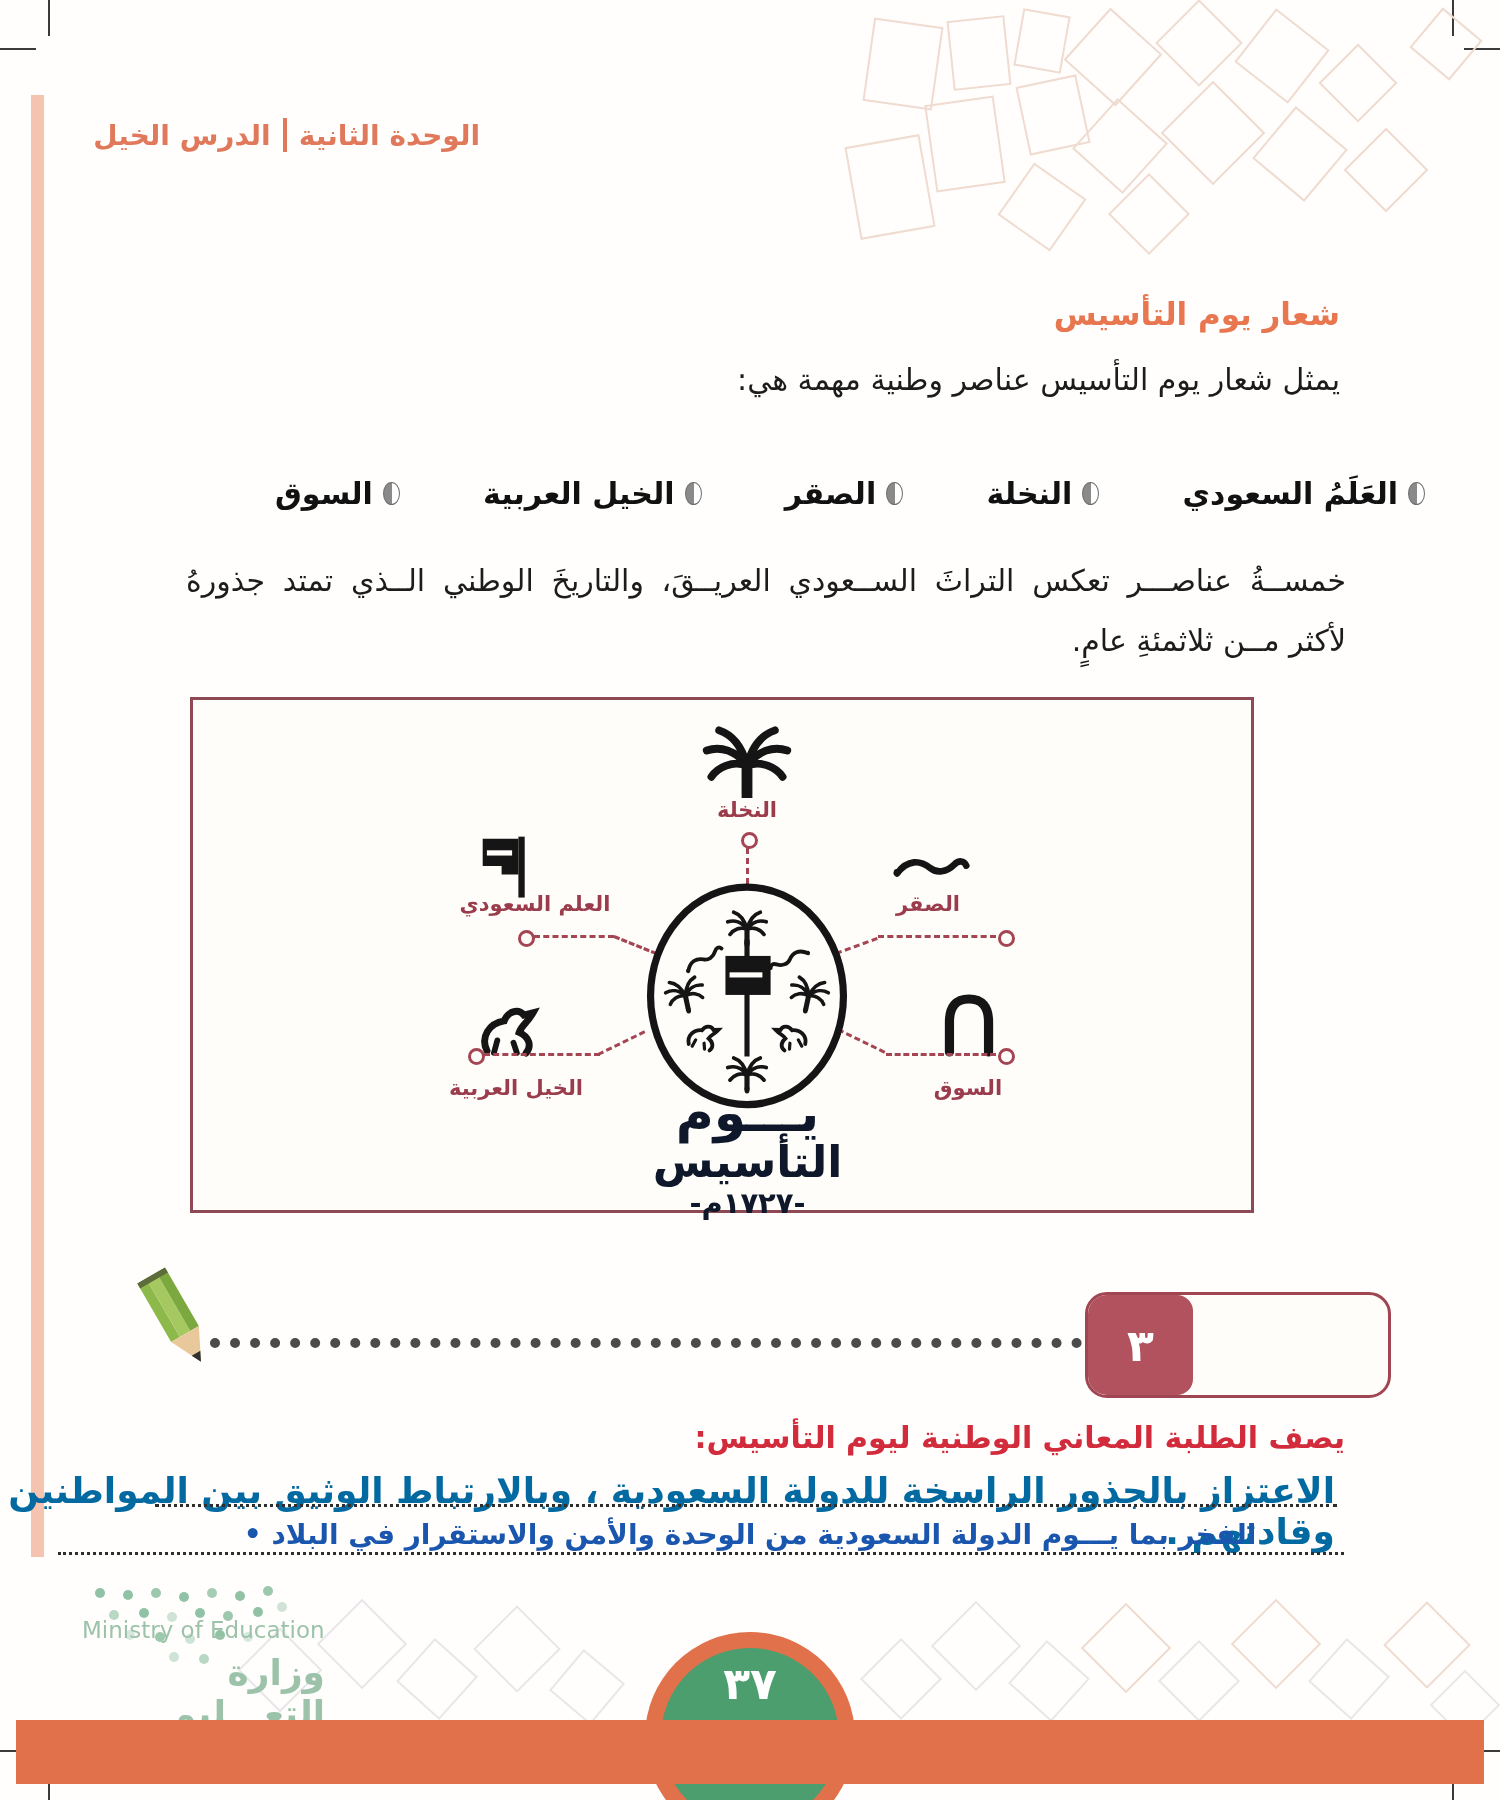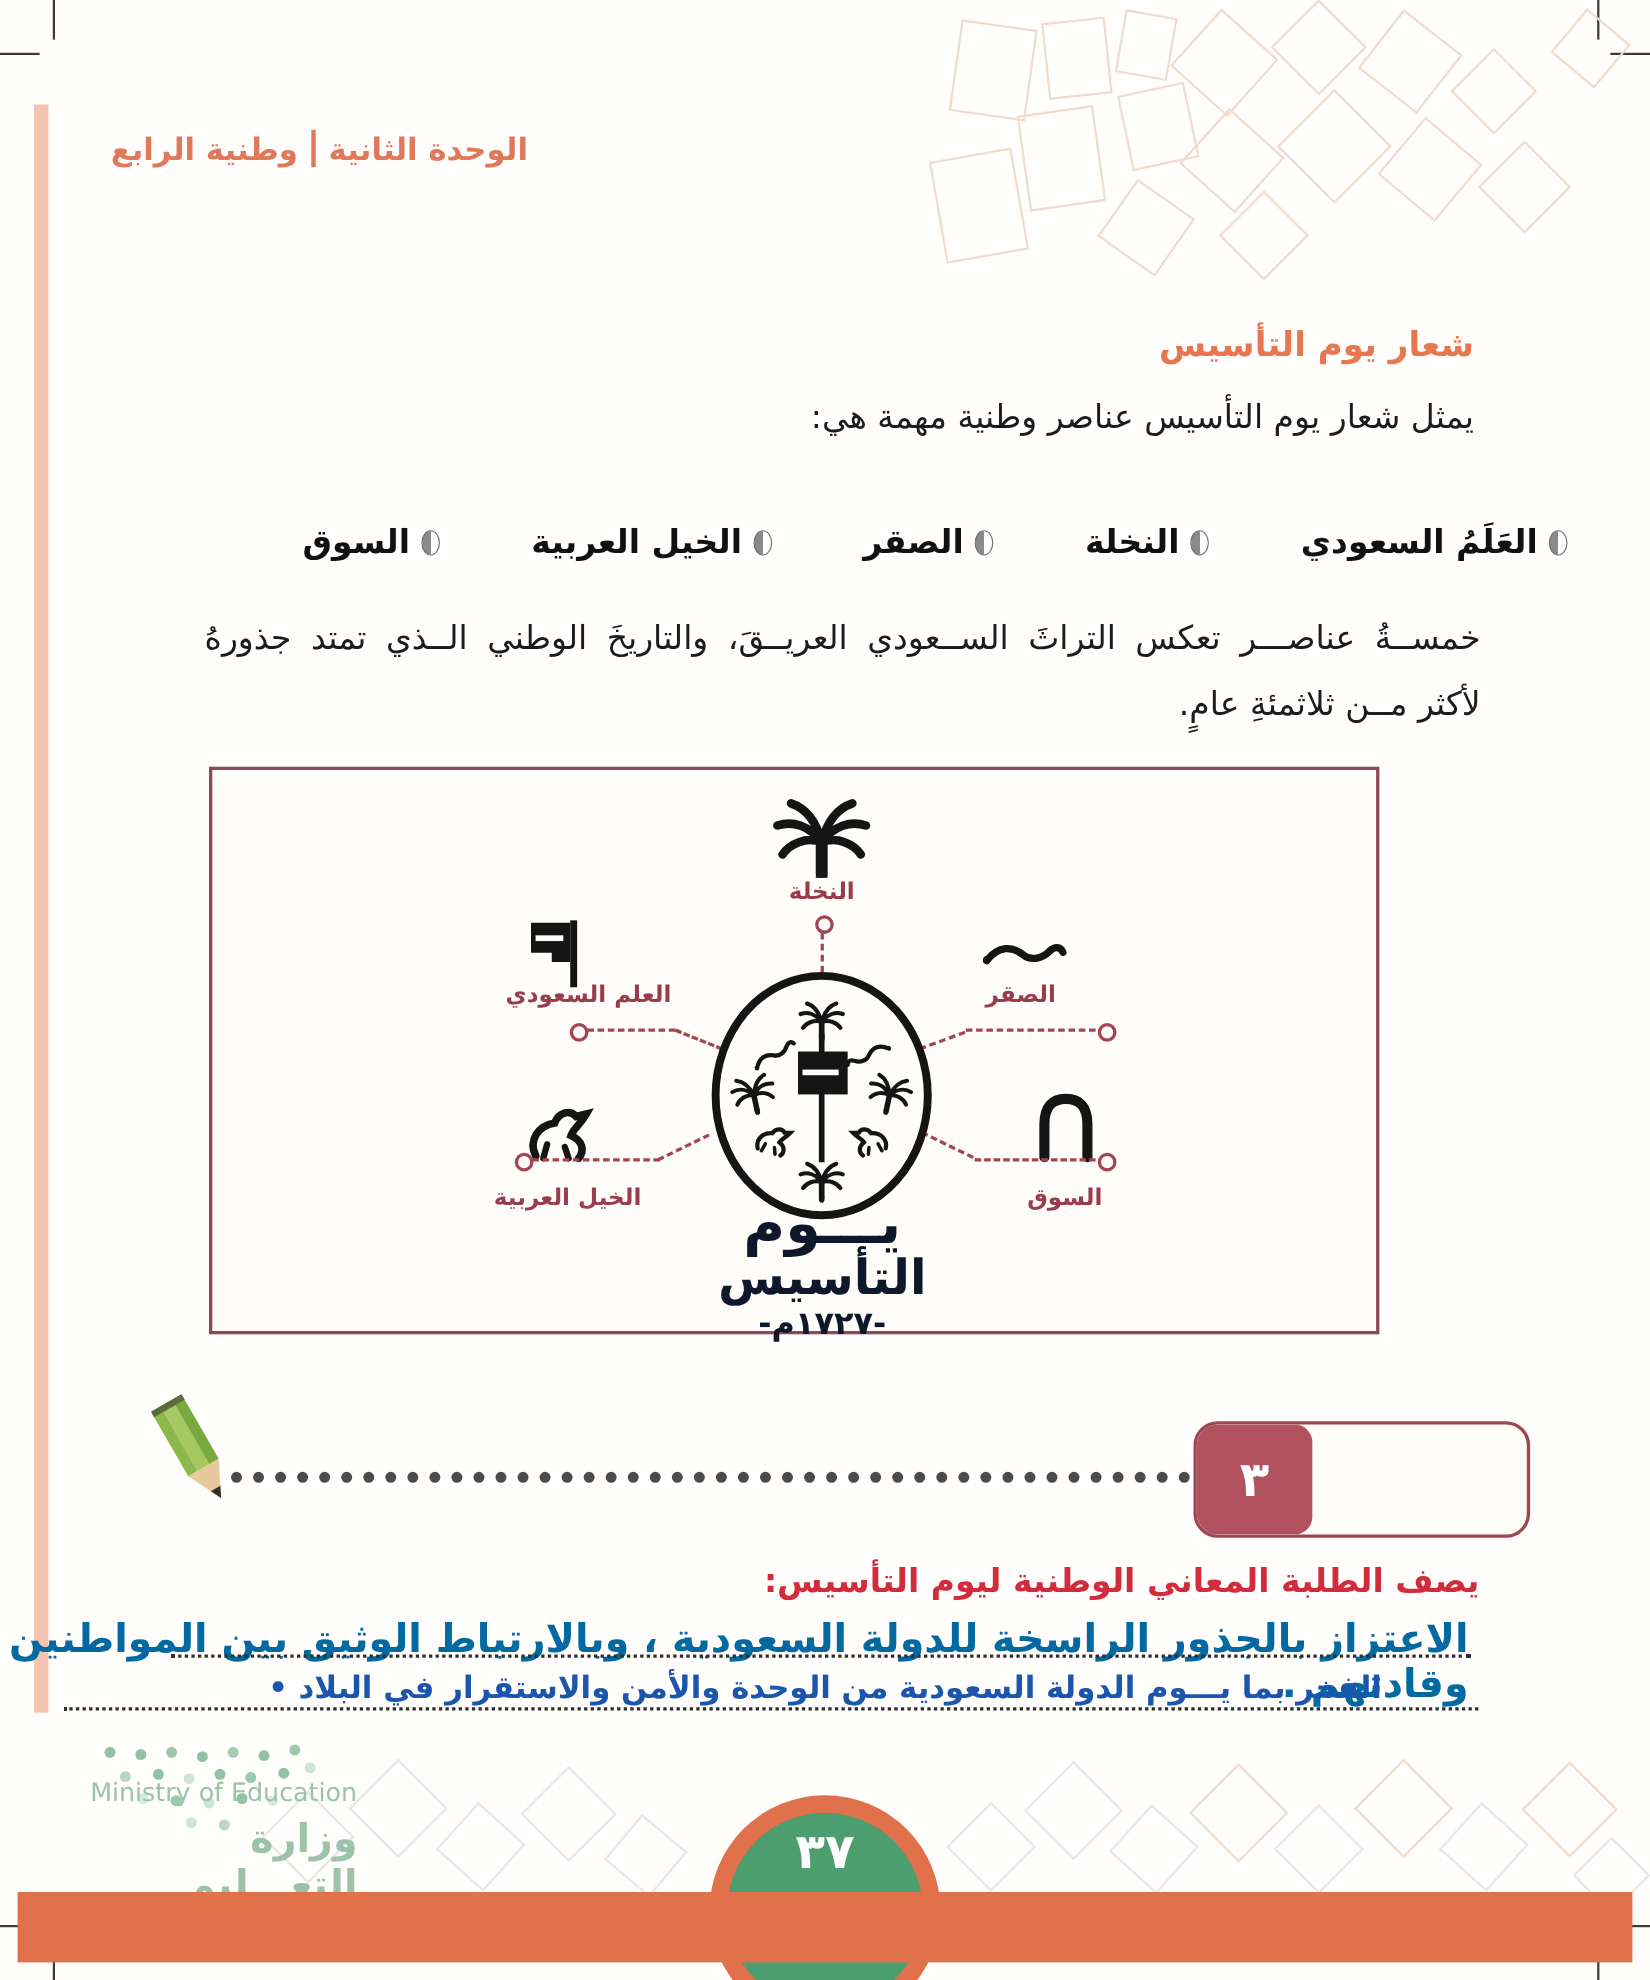--- a/index.html
+++ b/index.html
@@ -138,21 +138,21 @@
     <div class="sq" style="left:1176px;top:96px;width:70px;height:70px;transform:rotate(45deg);"></div>
     <div class="sq" style="left:1266px;top:120px;width:64px;height:64px;transform:rotate(40deg);"></div>
     <div class="sq" style="left:1356px;top:140px;width:56px;height:56px;transform:rotate(45deg);"></div>
     <div class="sq" style="left:1010px;top:175px;width:60px;height:60px;transform:rotate(35deg);"></div>
     <div class="sq" style="left:1120px;top:185px;width:54px;height:54px;transform:rotate(45deg);"></div>
   </div>
 
   <div class="header">
     <span>الوحدة الثانية</span>
     <span class="bar"></span>
-    <span>وطنية الرابع</span>
+    <span>الدرس الخيل</span>
   </div>
 
   <div class="section-title">شعار يوم التأسيس</div>
   <div class="intro">يمثل شعار يوم التأسيس عناصر وطنية مهمة هي:</div>
 
   <div class="elements-row">
     <span class="element-item">
         <span class="bullet"></span>
         <span>العَلَمُ السعودي</span>
       </span>

